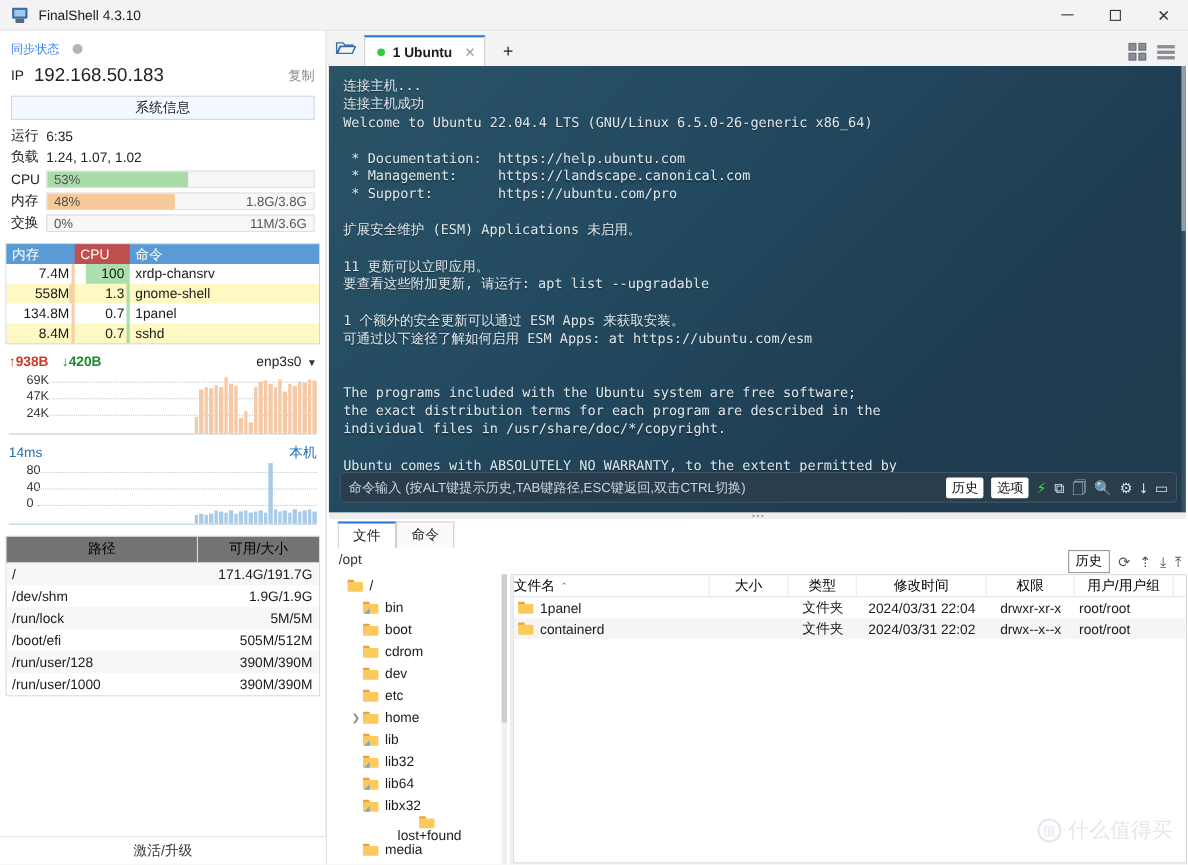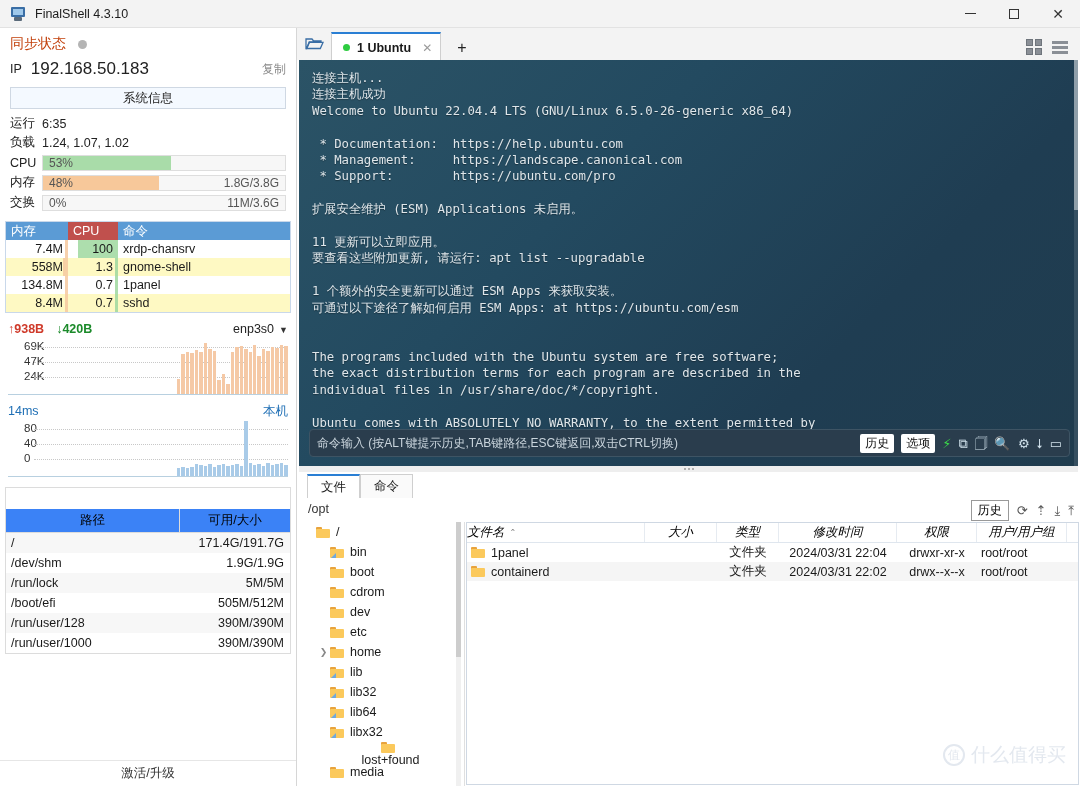--- a/index.html
+++ b/index.html
@@ -29,21 +29,21 @@
   .glyph-max { display:block; width:10px; height:10px; border:1px solid #333; }
   .glyph-close { font-size:14px; line-height:1; font-family:"Liberation Sans",sans-serif; }
 
   
   .sidebar {
     position:absolute; left:0; top:28px; width:297px; height:758px;
     background:#ffffff; border-right:1px solid #d6d6d6;
   }
   .sb-row { display:flex; align-items:center; padding:0 10px; }
   .sync-row { height:26px; margin-top:3px; }
-  .sync-label { font-size:14px; color:#c2410c; }
+  .sync-label { font-size:11px; color:#3b82f6; }
   .sync-dot { width:9px; height:9px; border-radius:50%; background:#b4b4b4; margin-left:12px; }
   .ip-row { height:24px; }
   .ip-label { font-size:12.5px; color:#222; }
   .ip-value { font-size:17px; color:#222; margin-left:9px; }
   .copy-btn { margin-left:auto; font-size:12px; color:#8a8a8a; cursor:pointer; }
   .sysinfo-btn {
     margin:6px 10px 0 10px; height:22px; border:1px solid #cfd8e3; background:#f4f9ff;
     display:flex; align-items:center; justify-content:center; font-size:12.5px; color:#222; cursor:pointer;
   }
   .stat-row { height:19px; font-size:12.5px; color:#222; }
@@ -85,21 +85,21 @@
   .bars { position:absolute; left:26px; right:0; bottom:0; top:0; display:flex; align-items:flex-end; gap:1px; }
   .bars i { display:block; flex:1; background:#f5c9a6; }
   .bars.blue i { background:#a9cbe8; }
 
   .ping-head { display:flex; align-items:center; padding:0 8px; height:20px; margin-top:6px; font-size:12.5px; }
   .ping-val { color:#1f6fb5; }
   .ping-right { margin-left:auto; color:#1f6fb5; }
 
   
   .disk { margin:10px 5px 0 5px; border:1px solid #dcdcdc; }
-  .disk-head { display:flex; height:24px; background:#3b82f6; border-bottom:1px solid #dcdcdc; font-size:12.5px;margin-top:21px; }
+  .disk-head { display:flex; height:24px; background:#737373; border-bottom:1px solid #dcdcdc; font-size:12.5px; }
   .disk-head .c1 { flex:1; display:flex; align-items:center; justify-content:center; border-right:1px solid #dcdcdc;}
   .disk-head .c2 { width:110px; display:flex; align-items:center; justify-content:center; }
   .disk-row { display:flex; height:20px; font-size:12.5px; color:#1a1a1a; }
   .disk-row.alt { background:#f7f7f7; }
   .disk-row .c1 { flex:1; padding-left:5px; line-height:20px; }
   .disk-row .c2 { width:110px; padding-right:6px; text-align:right; line-height:20px; }
 
   .activate {
     position:absolute; left:0; bottom:0; width:296px; height:26px;
     display:flex; align-items:center; justify-content:center;
@@ -177,21 +177,21 @@
   .fico { width:14px; height:11px; position:relative; margin-right:6px; flex:none; }
   .fico .tab2 { position:absolute; left:0; top:0; width:6px; height:3px; background:#e8a33d; border-radius:1px 1px 0 0; }
   .fico .body2 { position:absolute; left:0; top:2px; width:14px; height:9px; background:#fbc95c; border-radius:1px; }
   .fico.link .arrow { position:absolute; left:1px; bottom:0; width:0; height:0;
      border-left:5px solid transparent; border-bottom:5px solid #6fa8dc; }
   .tree-scroll { position:absolute; right:3px; top:0; width:5px; height:264px; background:#f0f0f0; }
   .tree-scroll i { position:absolute; left:0; top:0; width:5px; height:135px; background:#cdcdcd; }
   .tree-divider { width:1px; background:#e0e0e0; }
 
   .flist { flex:1; border:1px solid #cfd8e3; margin:0 1px 1px 1px; position:relative; overflow:hidden; }
-  .fl-head { display:flex; height:20px; background:#fff; border-bottom:1px solid #dfe6ee; font-size:12.5px;font-style:italic; }
+  .fl-head { display:flex; height:20px; background:#fff; border-bottom:1px solid #dfe6ee; font-size:12.5px; }
   .fl-head > div { display:flex; align-items:center; justify-content:center; border-right:1px solid #e6ebf1; }
   .fl-row { display:flex; height:19px; font-size:12.5px; color:#1a1a1a; align-items:center; }
   .fl-row.alt { background:#f5f5f5; }
   .fl-row > div { display:flex; align-items:center; padding:0 4px; }
   .c-name { width:178px; justify-content:flex-start !important; }
   .c-size { width:72px; }
   .c-type { width:62px; }
   .c-time { width:118px; }
   .c-perm { width:80px; }
   .c-own  { width:90px; }

